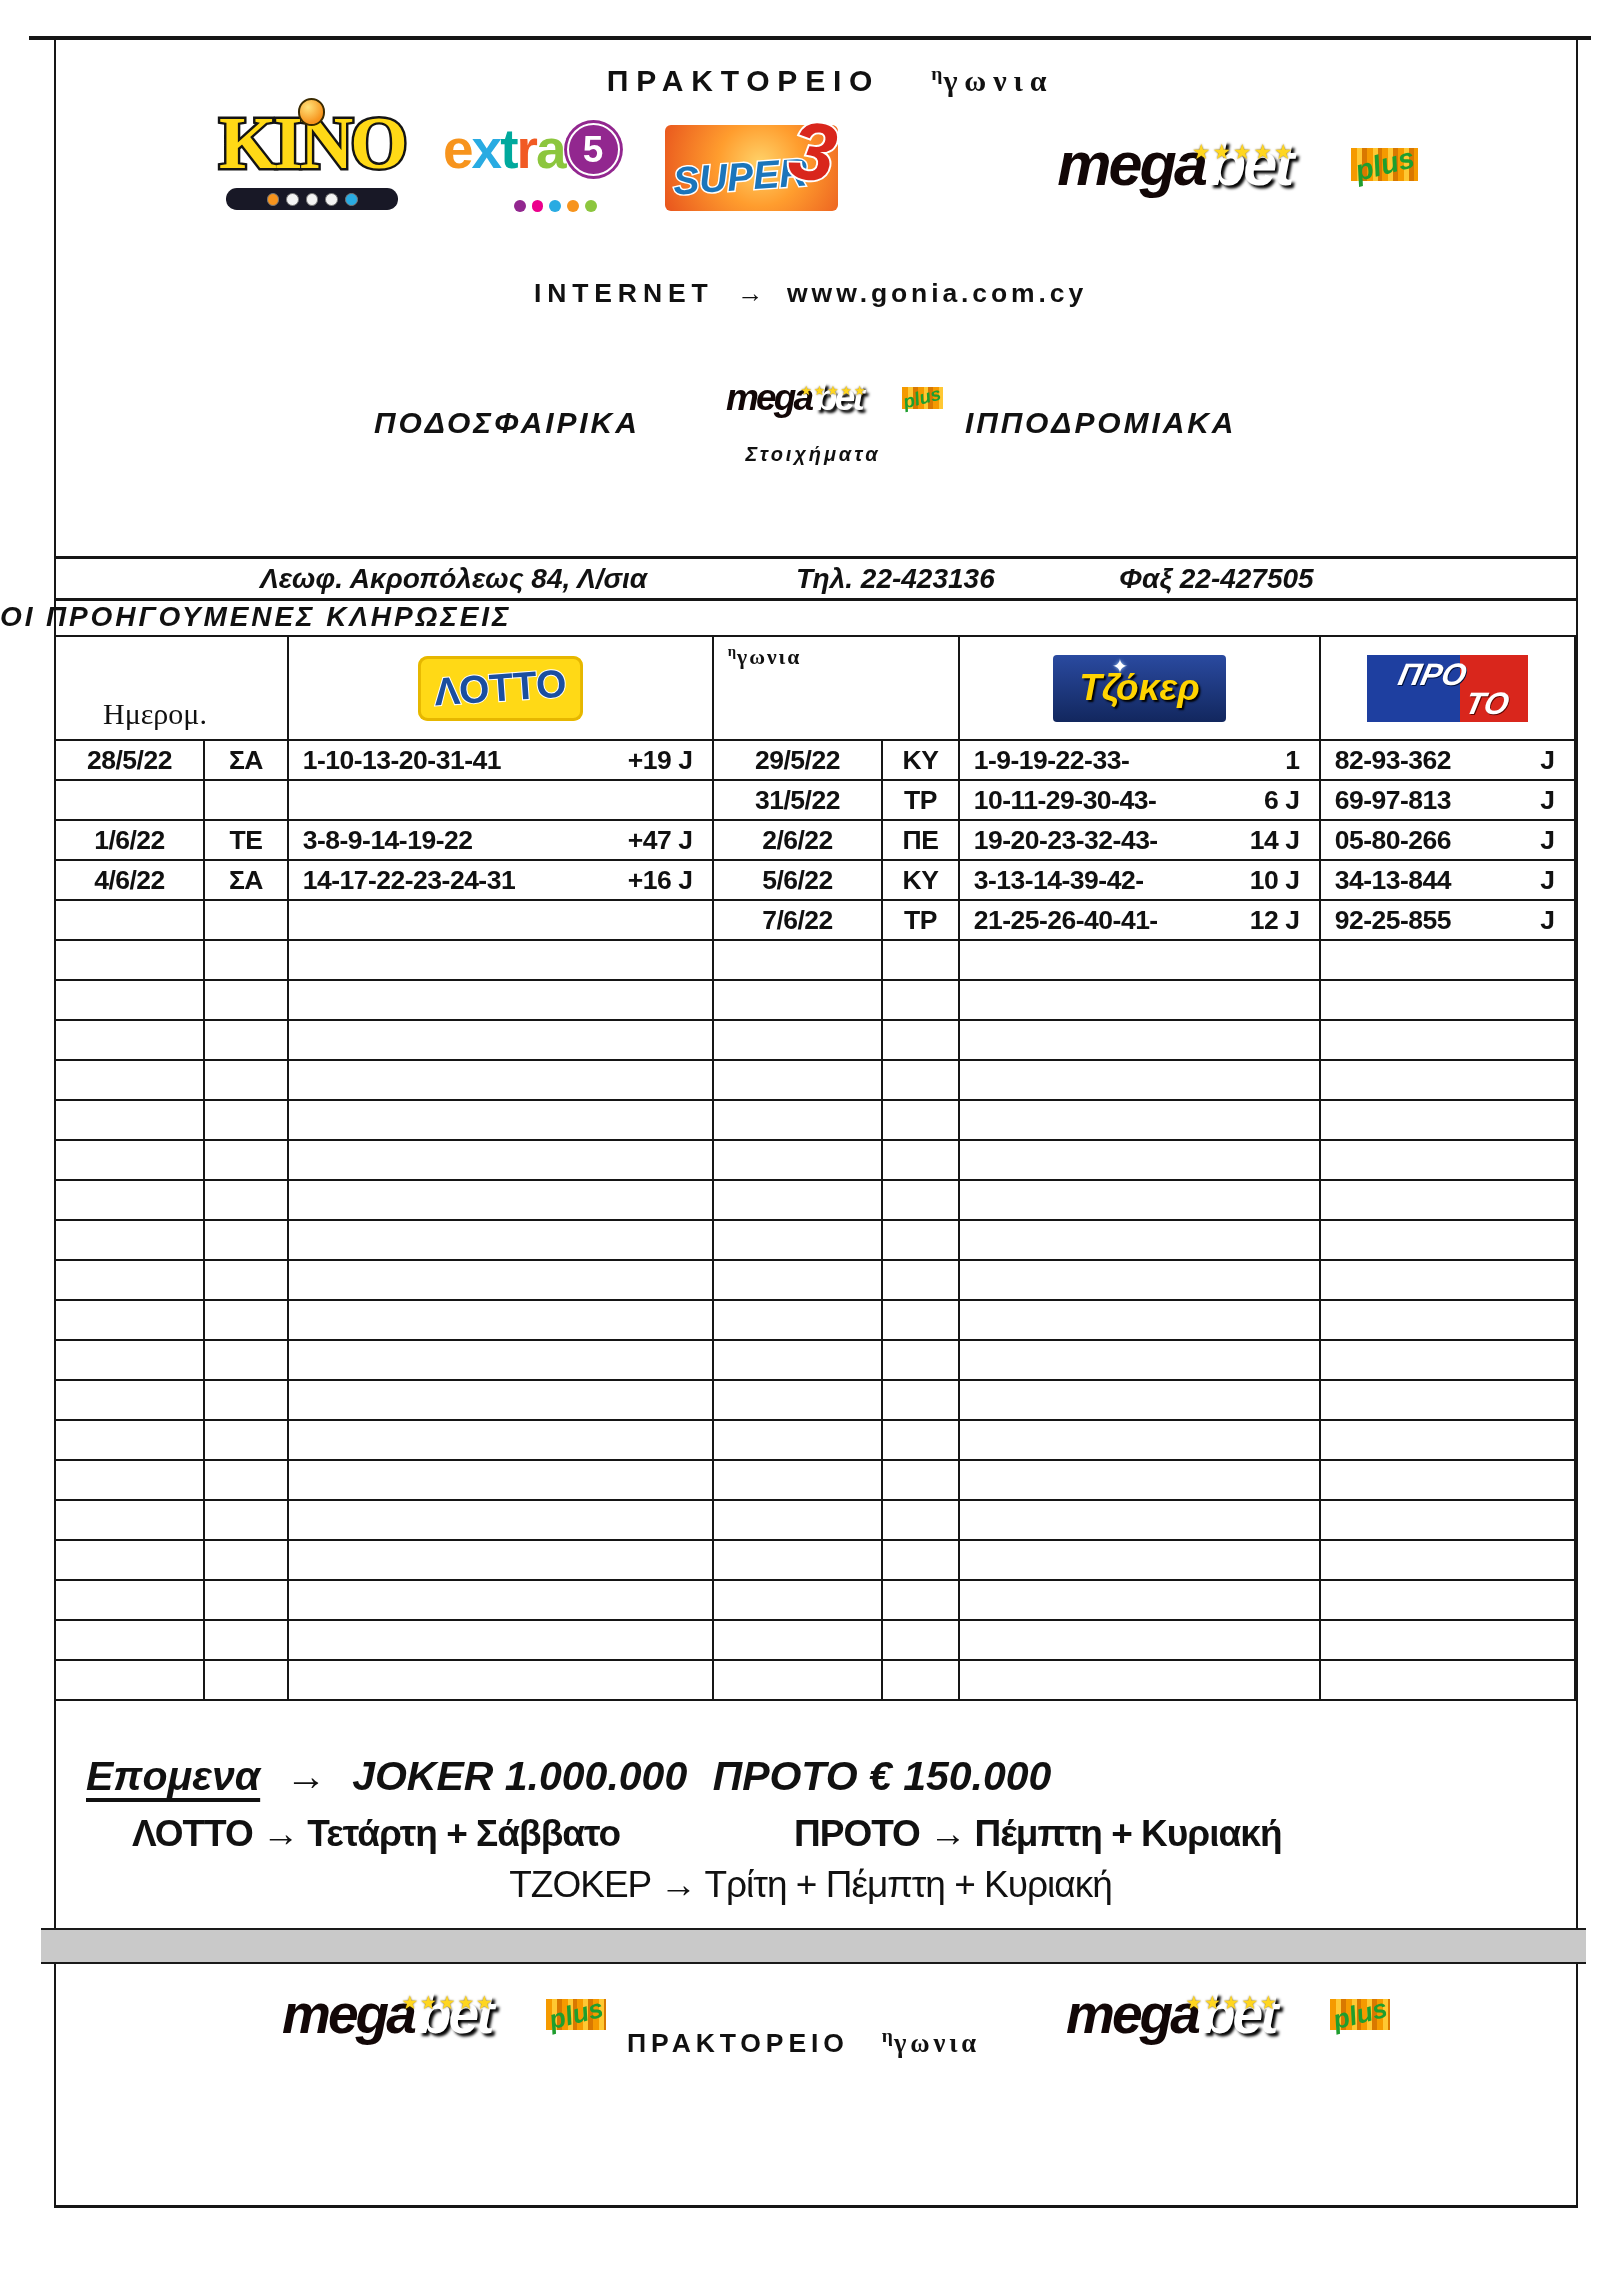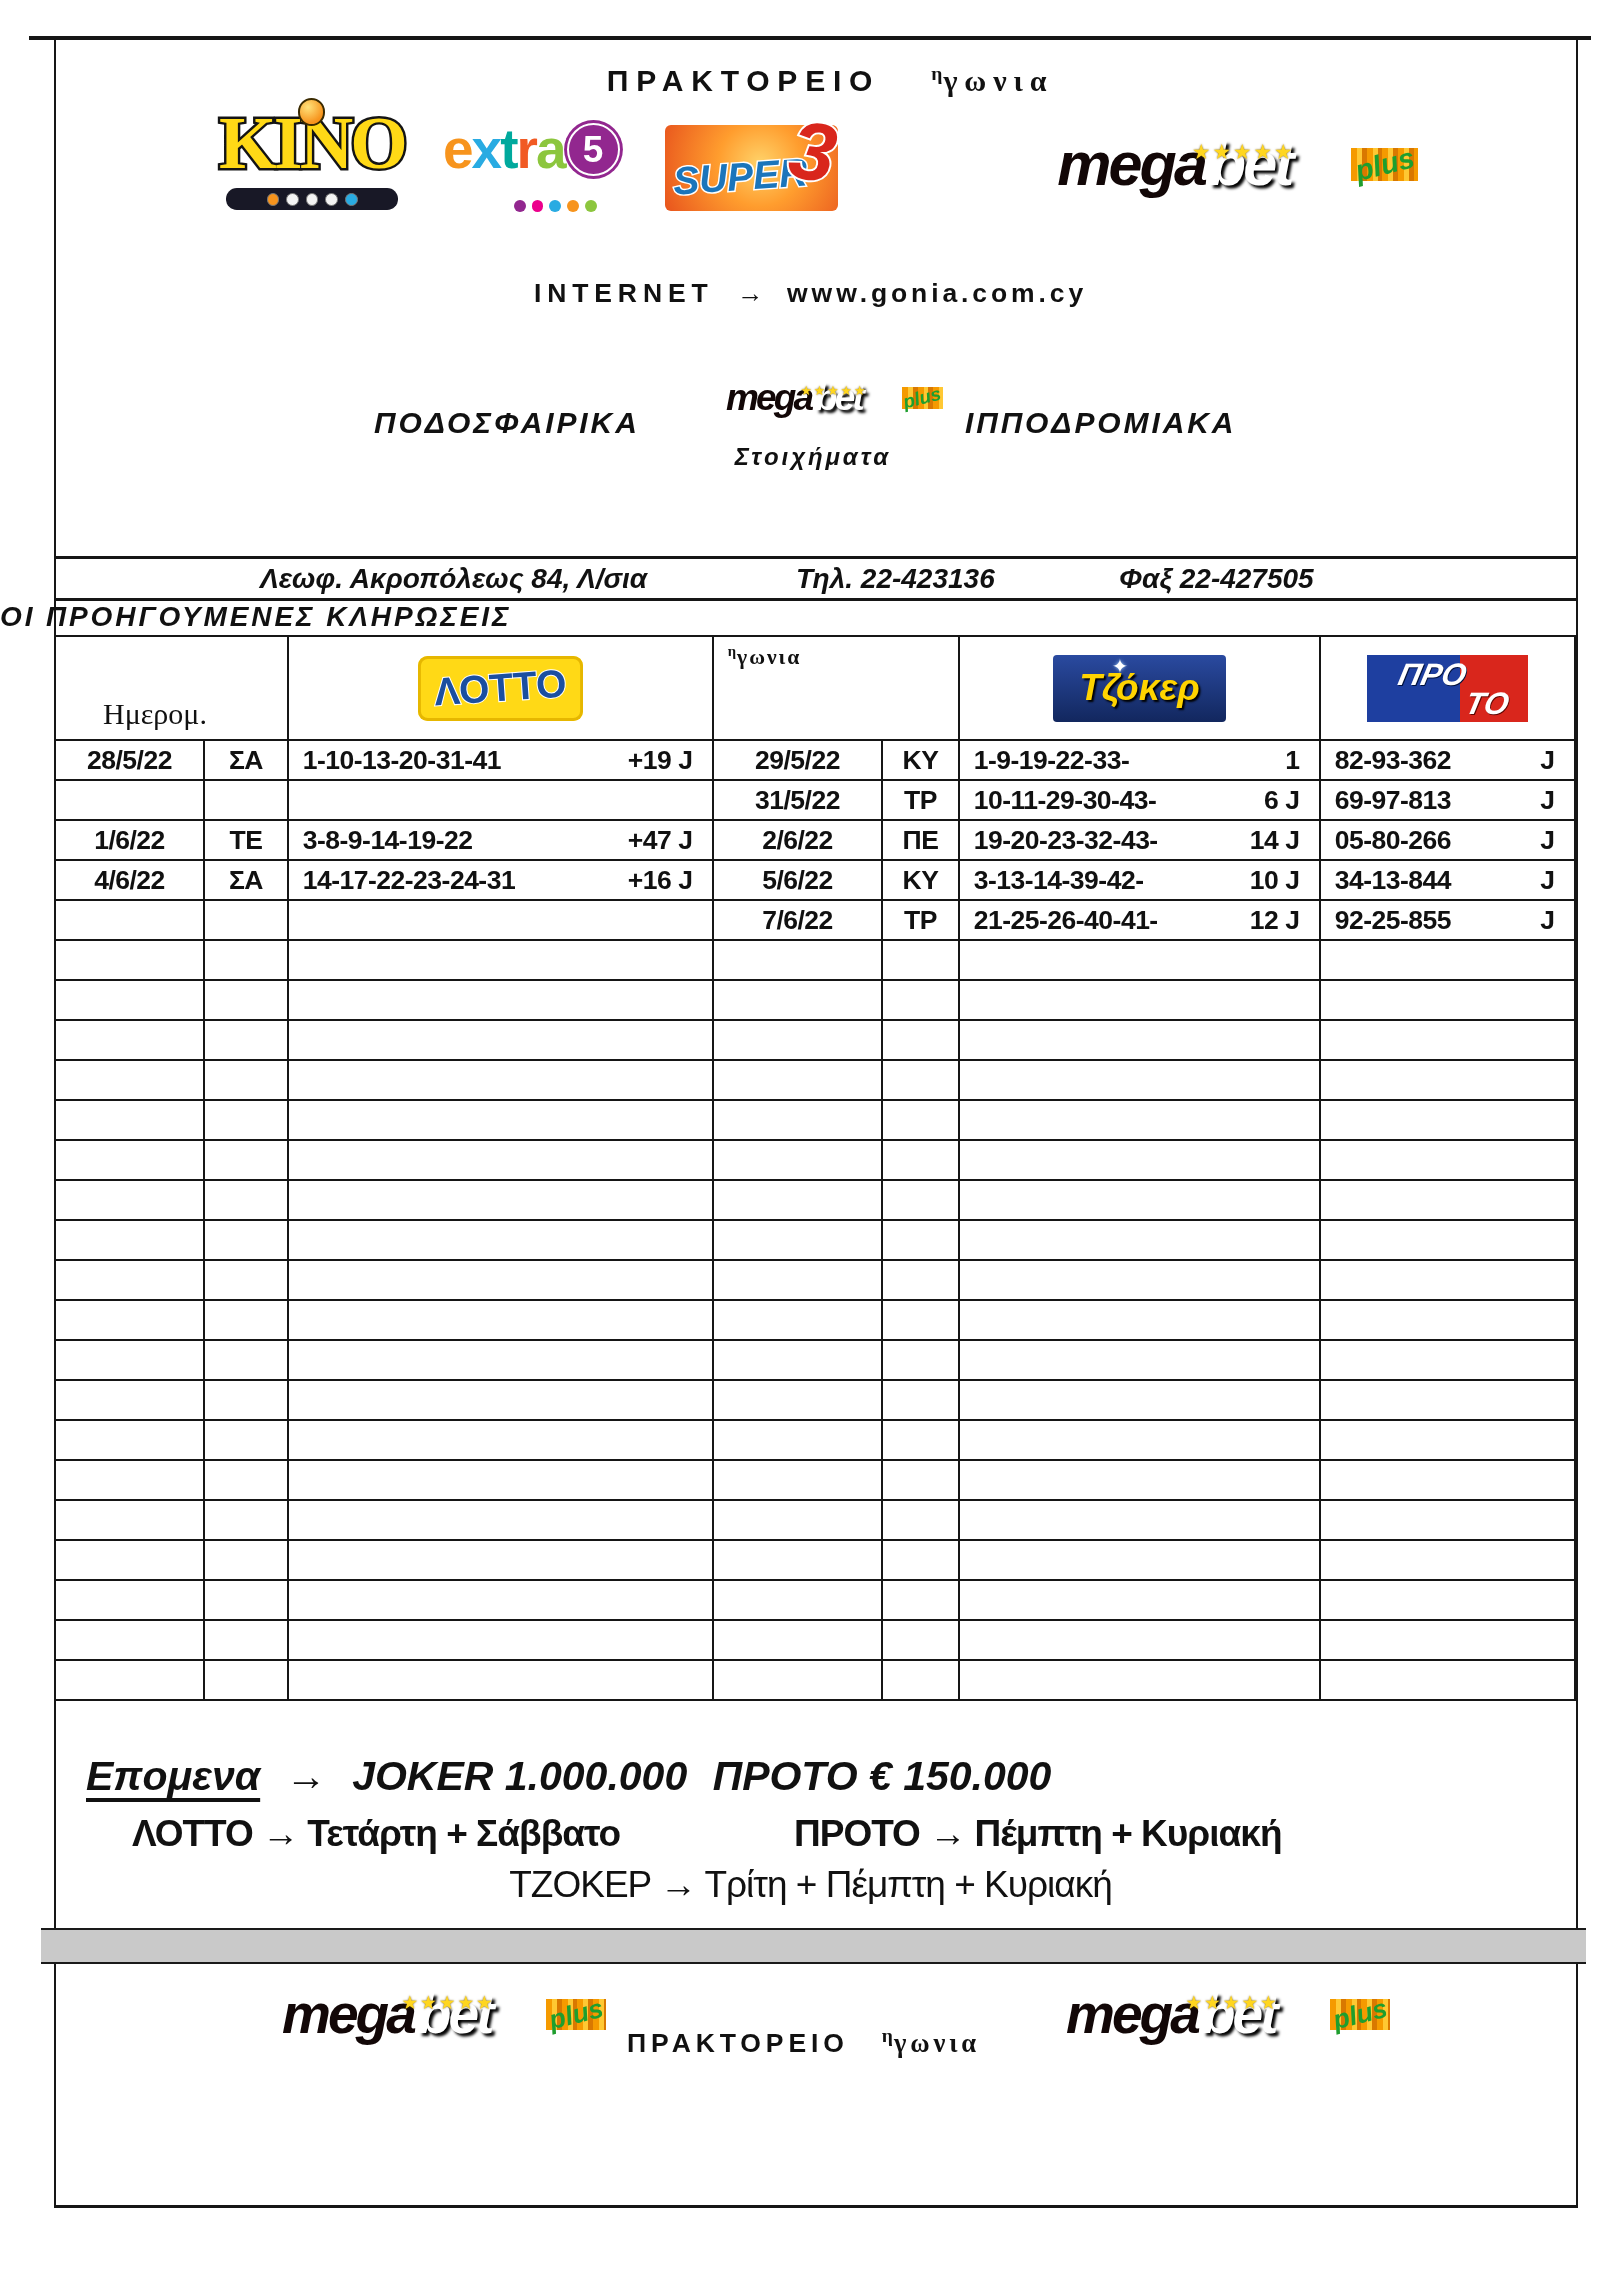--- a/index.html
+++ b/index.html
@@ -80,21 +80,21 @@
   
   .internet-row { position:absolute; left:0; top:278px; width:100%; display:flex; justify-content:center;
                   gap:23.5px; font-weight:bold; font-size:26.5px; align-items:baseline; }
   .internet-row .lbl { letter-spacing:5.9px; }
   .internet-row .url { letter-spacing:3.9px; }
 
   
   .bet-left  { position:absolute; left:374px;  top:406px; font-weight:bold; font-style:italic; font-size:30px; letter-spacing:2.9px; }
   .bet-right { position:absolute; left:965px;  top:406px; font-weight:bold; font-style:italic; font-size:30px; letter-spacing:2.9px; }
   .bet-sub   { position:absolute; left:627px; top:443px; width:372px; text-align:center;
-               font-weight:bold; font-style:italic; font-size:24px; letter-spacing:2.9px; }
+               font-weight:bold; font-style:italic; font-size:20px; letter-spacing:2.9px; }
 
   .hline { position:absolute; left:54px; width:1524px; height:2.9px; background:#161616; }
   .addr-street { position:absolute; left:260px;  top:563px; font-weight:bold; font-style:italic; font-size:28px; }
   .addr-tel    { position:absolute; left:796px;  top:563px; font-weight:bold; font-style:italic; font-size:28px; }
   .addr-fax    { position:absolute; left:1119px; top:563px; font-weight:bold; font-style:italic; font-size:28px; }
   .section-title { position:absolute; left:0; top:601px; width:100%; text-align:left;
                    font-weight:bold; font-style:italic; font-size:28px; letter-spacing:2.9px; }
 
   
   .ltable { position:absolute; left:54px; top:635px; width:1524px; background:#161616;

